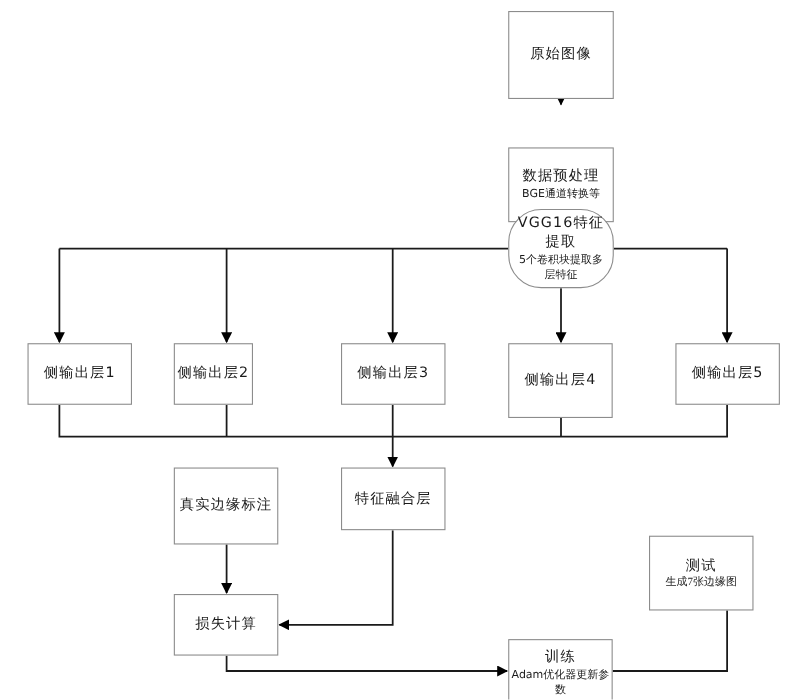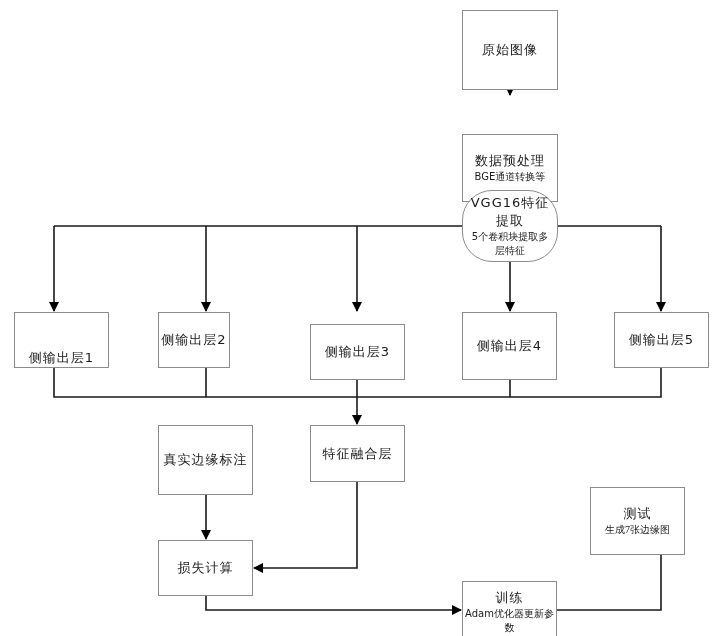--- a/index.html
+++ b/index.html
@@ -54,27 +54,27 @@
 <div class="box" style="left:462px;top:95px;width:96px;height:68px;margin-top:39px;">
   <div class="title">数据预处理</div>
   <div class="sub">BGE通道转换等</div>
 </div>
 
 <div class="box" style="left:462px;top:190px;width:96px;height:72px;padding:0 4px;border-radius:30px;">
   <div class="title">VGG16特征提取</div>
   <div class="sub">5个卷积块提取多层特征</div>
 </div>
 
-<div class="box" style="left:14px;top:312px;width:95px;height:56px;justify-content:flex-end;">
+<div class="box" style="left:25px;top:312px;width:95px;height:56px;">
   <div class="title">侧输出层1</div>
 </div>
 <div class="box" style="left:158px;top:312px;width:72px;height:56px;">
   <div class="title">侧输出层2</div>
 </div>
-<div class="box" style="left:310px;top:312px;width:95px;height:56px;margin-top:12px;">
+<div class="box" style="left:310px;top:312px;width:95px;height:56px;">
   <div class="title">侧输出层3</div>
 </div>
 <div class="box" style="left:462px;top:312px;width:95px;height:68px;">
   <div class="title">侧输出层4</div>
 </div>
 <div class="box" style="left:614px;top:312px;width:95px;height:56px;">
   <div class="title">侧输出层5</div>
 </div>
 
 <div class="box" style="left:158px;top:425px;width:95px;height:70px;">

